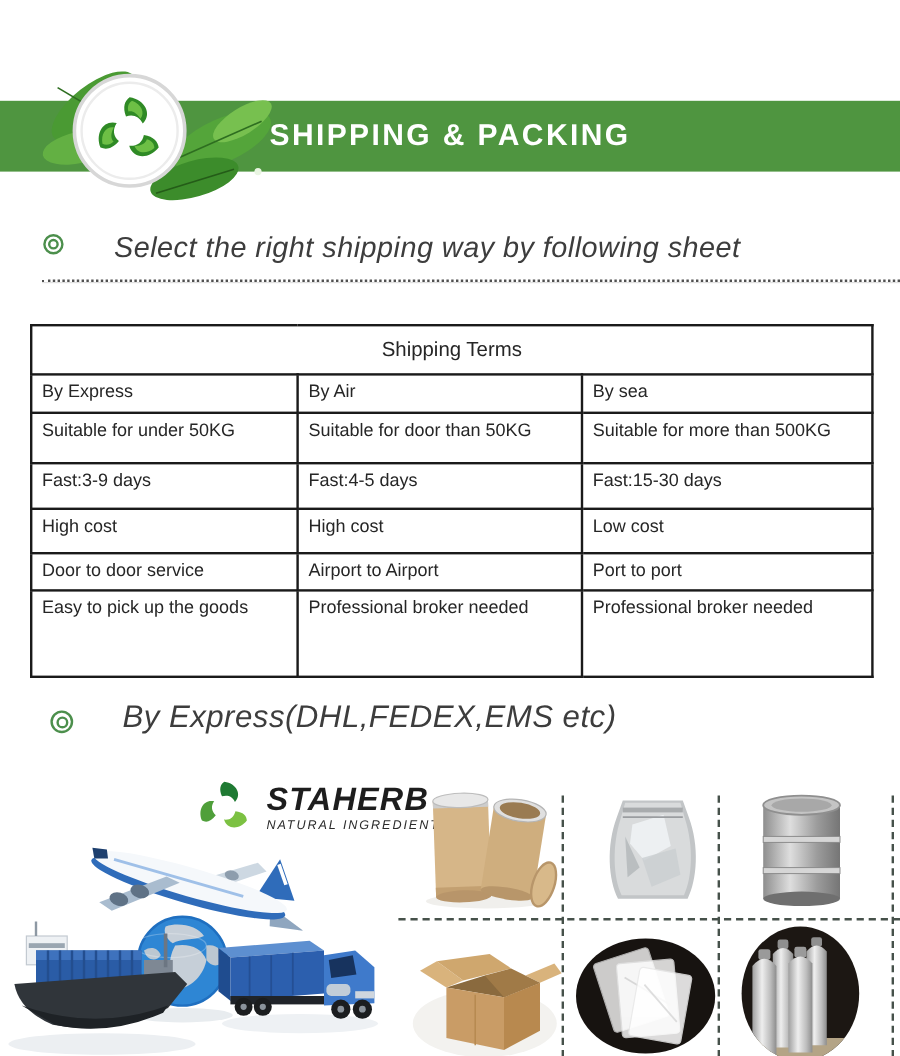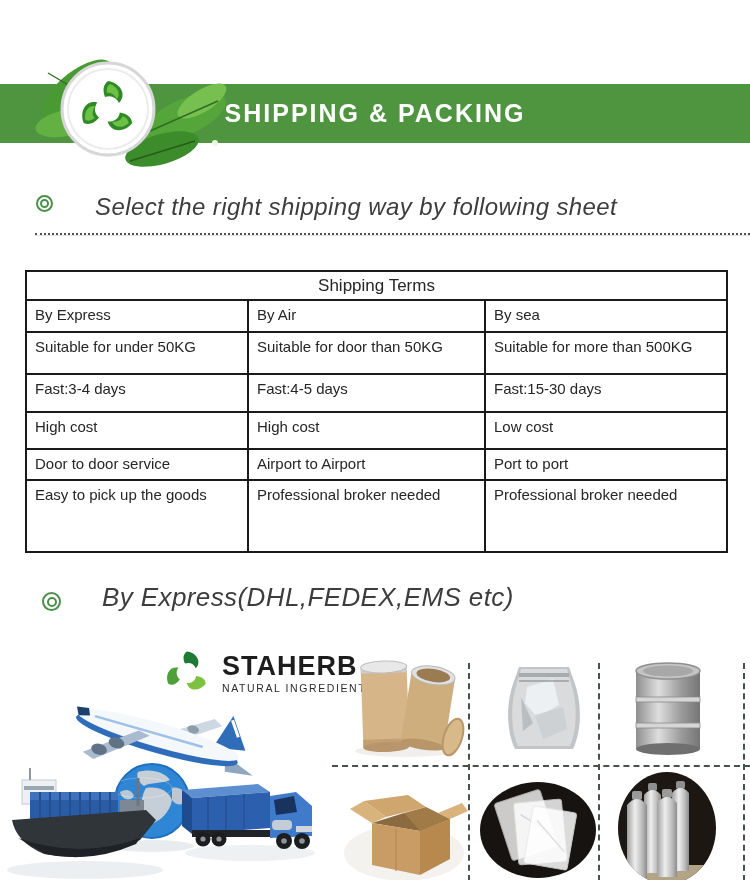--- a/index.html
+++ b/index.html
@@ -35,21 +35,21 @@
   
   .terms-table {
     position:absolute; left:25px; top:227px; width:701px;
     border-collapse:collapse; table-layout:fixed; font-size:15px; color:#262626;
   }
   .terms-table td { border:2px solid #1a1a1a; padding:5px 8px; vertical-align:top; line-height:1.25; }
   .terms-table .tbl-title td { text-align:center; vertical-align:middle; font-size:17px; padding:2px; }
   .terms-table col.c1 { width:222px; } .terms-table col.c2 { width:237px; } .terms-table col.c3 { width:242px; }
 
   
-  .brand { position:absolute; left:160px; top:603px; display:flex; align-items:center; }
+  .brand { position:absolute; left:160px; top:603px; display:flex; align-items:center;font-style:italic; }
   .brand-icon { width:54px; height:54px; }
   .brand-text { margin-left:8px; }
   .brand-name { font-size:27px; font-weight:bold; color:#1d1d1d; letter-spacing:1px; line-height:1; }
   .brand-tagline { font-size:10.5px; color:#2c2c2c; letter-spacing:1.6px; margin-top:2px; }
 
   
   .transport-svg { position:absolute; left:0; top:645px; width:335px; height:235px; }
 
   
   .grid { position:absolute; left:332px; top:598px; width:418px; height:260px; }
@@ -106,35 +106,35 @@
   <div class="heading heading1">Select the right shipping way by following sheet</div>
   <div class="dotted-sep"></div>
 
   <table class="terms-table">
     <colgroup>
         <col class="c1">
         <col class="c2">
         <col class="c3">
       </colgroup>
     <tbody>
-        <tr class="tbl-title" style="height:29px;">
+        <tr class="tbl-title" style="height:41px;">
       <td colspan="3">Shipping Terms</td>
     </tr>
     <tr style="height:32px;">
       <td>By Express</td>
       <td>By Air</td>
       <td>By sea</td>
     </tr>
     <tr style="height:42px;">
       <td>Suitable for under 50KG</td>
       <td>Suitable for door than 50KG</td>
       <td>Suitable for more than 500KG</td>
     </tr>
     <tr style="height:38px;">
-      <td>Fast:3-4 days</td>
+      <td>Fast:3-9 days</td>
       <td>Fast:4-5 days</td>
       <td>Fast:15-30 days</td>
     </tr>
     <tr style="height:37px;">
       <td>High cost</td>
       <td>High cost</td>
       <td>Low cost</td>
     </tr>
     <tr style="height:31px;">
       <td>Door to door service</td>

